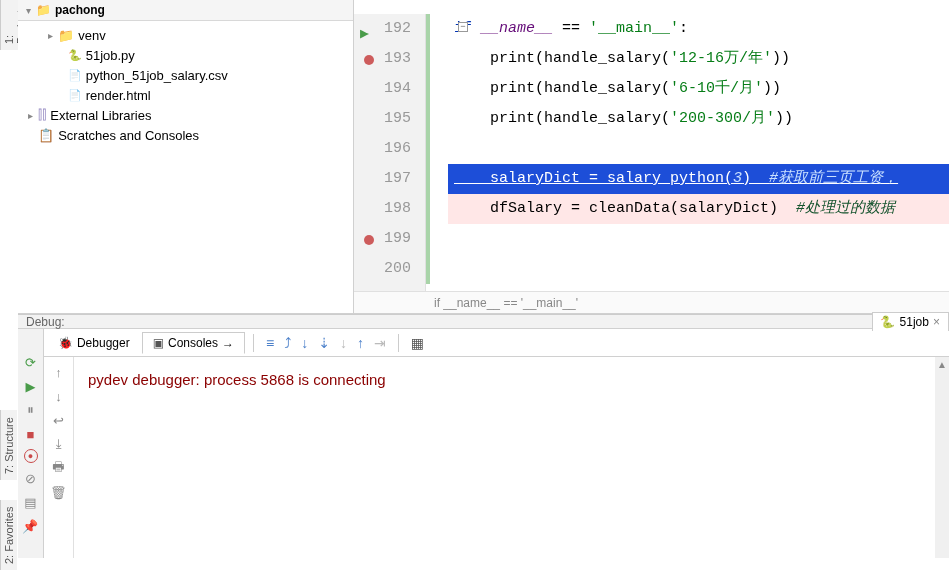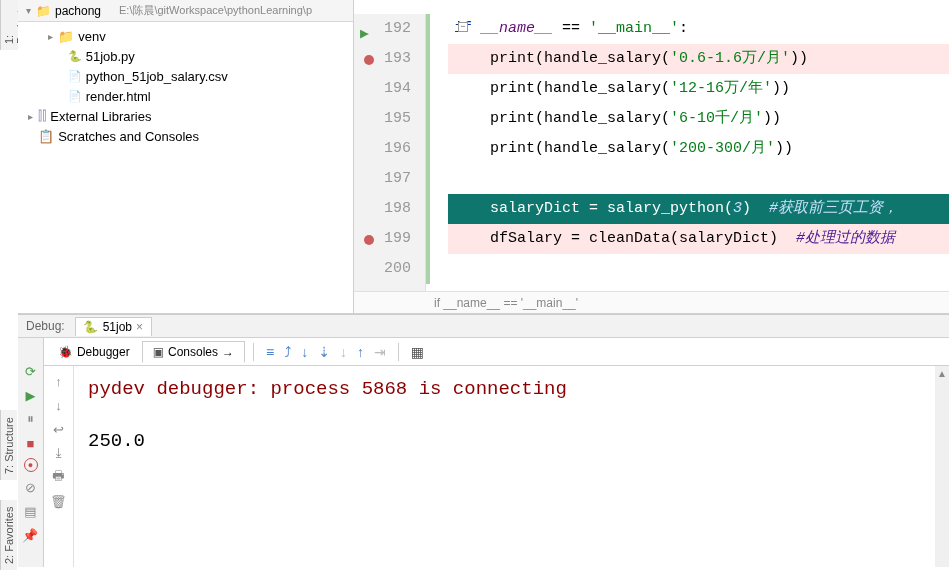--- a/index.html
+++ b/index.html
@@ -43,21 +43,21 @@
   overflow: hidden;
 }
 .project-header {
   display: flex;
   align-items: center;
   padding: 3px 8px;
   border-bottom: 1px solid #d8d8d8;
   background: #f5f5f5;
   font-size: 12px;
 }
-.project-header .title { font-weight: normal; margin-right: 18px; }
+.project-header .title { font-weight: bold; margin-right: 8px; }
 .project-header .path { color: #888; font-size: 11px; white-space: nowrap; overflow: hidden; }
 .tree { padding: 4px 0; font-size: 13px; }
 .tree-row { display: flex; align-items: center; height: 20px; padding-left: 10px; cursor: pointer; }
 .tree-row.indent1 { padding-left: 30px; }
 .tree-row.indent2 { padding-left: 50px; }
 .chev { display: inline-block; width: 10px; color: #888; font-size: 10px; }
 .folder-icon { color: #d6a96a; margin-right: 4px; }
 .folder-icon.red { color: #c77a5a; }
 .py-icon { color: #3a77c9; margin-right: 4px; font-size: 11px; }
 .csv-icon { color: #56a355; margin-right: 4px; font-size: 11px; }
@@ -109,21 +109,21 @@
   border-radius: 50%;
 }
 .code-lines { flex: 1; position: relative; }
 .code-row {
   height: 30px;
   line-height: 30px;
   white-space: pre;
   padding-left: 6px;
 }
 .code-row.bp { background: #ffe7e7; }
-.code-row.sel { background: #0f766e; color: #fff; }
+.code-row.sel { background: #1d4ed8; color: #fff; text-decoration: underline; }
 .green-bar {
   position: absolute;
   left: 0;
   top: 0;
   width: 4px;
   height: 270px;
   background: #a9d4a9;
 }
 .collapse-marker {
   position: absolute;
@@ -137,21 +137,21 @@
   text-align: center;
   color: #666;
   background: #fff;
 }
 .code-lines-inner { margin-left: 22px; }
 
 .kw { color: #0033b3; }
 .str { color: #067d17; }
 .num { color: #1750eb; }
 .dunder { color: #660e7a; font-style: italic; }
-.cmt { color: #4c1d95; font-style: italic; }
+.cmt { color: #14532d; font-style: italic; }
 .code-row.sel .str, .code-row.sel .num, .code-row.sel .cmt { color: #c9e0ff; font-style: italic; }
 
 .breadcrumb {
   height: 22px;
   line-height: 22px;
   padding-left: 80px;
   font-size: 12px;
   color: #888;
   border-top: 1px solid #e0e0e0;
   background: #fafafa;
@@ -161,25 +161,26 @@
   position: absolute;
   left: 18px;
   right: 0;
   top: 314px;
   bottom: 0;
   border-top: 1px solid #ccc;
 }
 .debug-header {
   display: flex;
   align-items: center;
-  height: 23px;
+  height: 14px;
   background: #f2f2f2;
   border-bottom: 1px solid #d0d0d0;
   padding-left: 8px;
   font-size: 12px;
+  justify-content: space-between;
 }
 .debug-header .label { color: #666; margin-right: 10px; }
 .debug-tab {
   background: #fff;
   border: 1px solid #ccc;
   border-bottom: none;
   padding: 2px 8px;
   display: flex;
   align-items: center;
   gap: 4px;
@@ -242,22 +243,22 @@
   border-right: 1px solid #e0e0e0;
   display: flex;
   flex-direction: column;
   align-items: center;
   padding-top: 6px;
   gap: 6px;
 }
 .console-out {
   flex: 1;
   padding: 10px 14px;
-  font-family: Liberation Mono, monospace;
-  font-size: 19px;
+  font-family: Liberation Sans, sans-serif;
+  font-size: 15px;
   line-height: 26px;
 }
 .console-out .sys { color: #8b0000; }
 .scrollbar-track {
   width: 14px;
   background: #f0f0f0;
   display: flex;
   flex-direction: column;
   align-items: center;
 }
@@ -270,21 +271,20 @@
 <div class="vertical-tab vt-structure">7: Structure</div>
 <div class="vertical-tab vt-favorites">2: Favorites</div>
 
 <div class="top-area">
 
   <div class="project-panel">
     <div class="project-header">
       <span class="chev">▾</span>
       <span class="folder-icon">📁</span>
       <span class="title">pachong</span>
-      <span class="path">E:\陈晨\gitWorkspace\pythonLearning\p</span>
     </div>
     <div class="tree">
       <div class="tree-row indent1">
         <span class="chev">▸</span>
         <span class="folder-icon red">📁</span>
         <span>venv</span>
       </div>
       <div class="tree-row indent2">
         <span class="py-icon">🐍</span>
         <span>51job.py</span>
@@ -320,21 +320,20 @@
           <div class="gutter-row">196</div>
           <div class="gutter-row">197</div>
           <div class="gutter-row">198</div>
           <div class="gutter-row">199<span class="bp-dot"></span></div>
           <div class="gutter-row">200</div>
         </div>
       <div class="code-lines">
         <div class="green-bar"></div>
         <div class="code-lines-inner" id="codelines">
             <div class="code-row" style="position: relative;"><span class="kw">if</span> <span class="dunder">__name__</span> == <span class="str">'__main__'</span>:<div class="collapse-marker">−</div></div>
-            <div class="code-row bp">    print(handle_salary(<span class="str">'0.6-1.6万/月'</span>))</div>
             <div class="code-row">    print(handle_salary(<span class="str">'12-16万/年'</span>))</div>
             <div class="code-row">    print(handle_salary(<span class="str">'6-10千/月'</span>))</div>
             <div class="code-row">    print(handle_salary(<span class="str">'200-300/月'</span>))</div>
             <div class="code-row"></div>
             <div class="code-row sel">    salaryDict = salary_python(<span class="num">3</span>)  <span class="cmt">#获取前三页工资，</span></div>
             <div class="code-row bp">    dfSalary = cleanData(salaryDict)  <span class="cmt">#处理过的数据</span></div>
             <div class="code-row"></div>
           </div>
       </div>
     </div>
@@ -389,21 +388,20 @@
           <div class="tb-btn tb-gray">↑</div>
           <div class="tb-btn tb-gray">↓</div>
           <div class="tb-btn tb-gray">↩</div>
           <div class="tb-btn tb-gray">⤓</div>
           <div class="tb-btn tb-gray">🖶</div>
           <div class="tb-btn tb-gray">🗑</div>
         </div>
         <div class="console-out" id="console-out">
             <div class="sys">pydev debugger: process 5868 is connecting</div>
             <div>&nbsp;</div>
-            <div>250.0</div>
           </div>
         <div class="scrollbar-track">
           <div class="scroll-arrow">▲</div>
         </div>
       </div>
     </div>
   </div>
 </div>
 
 </body></html>

